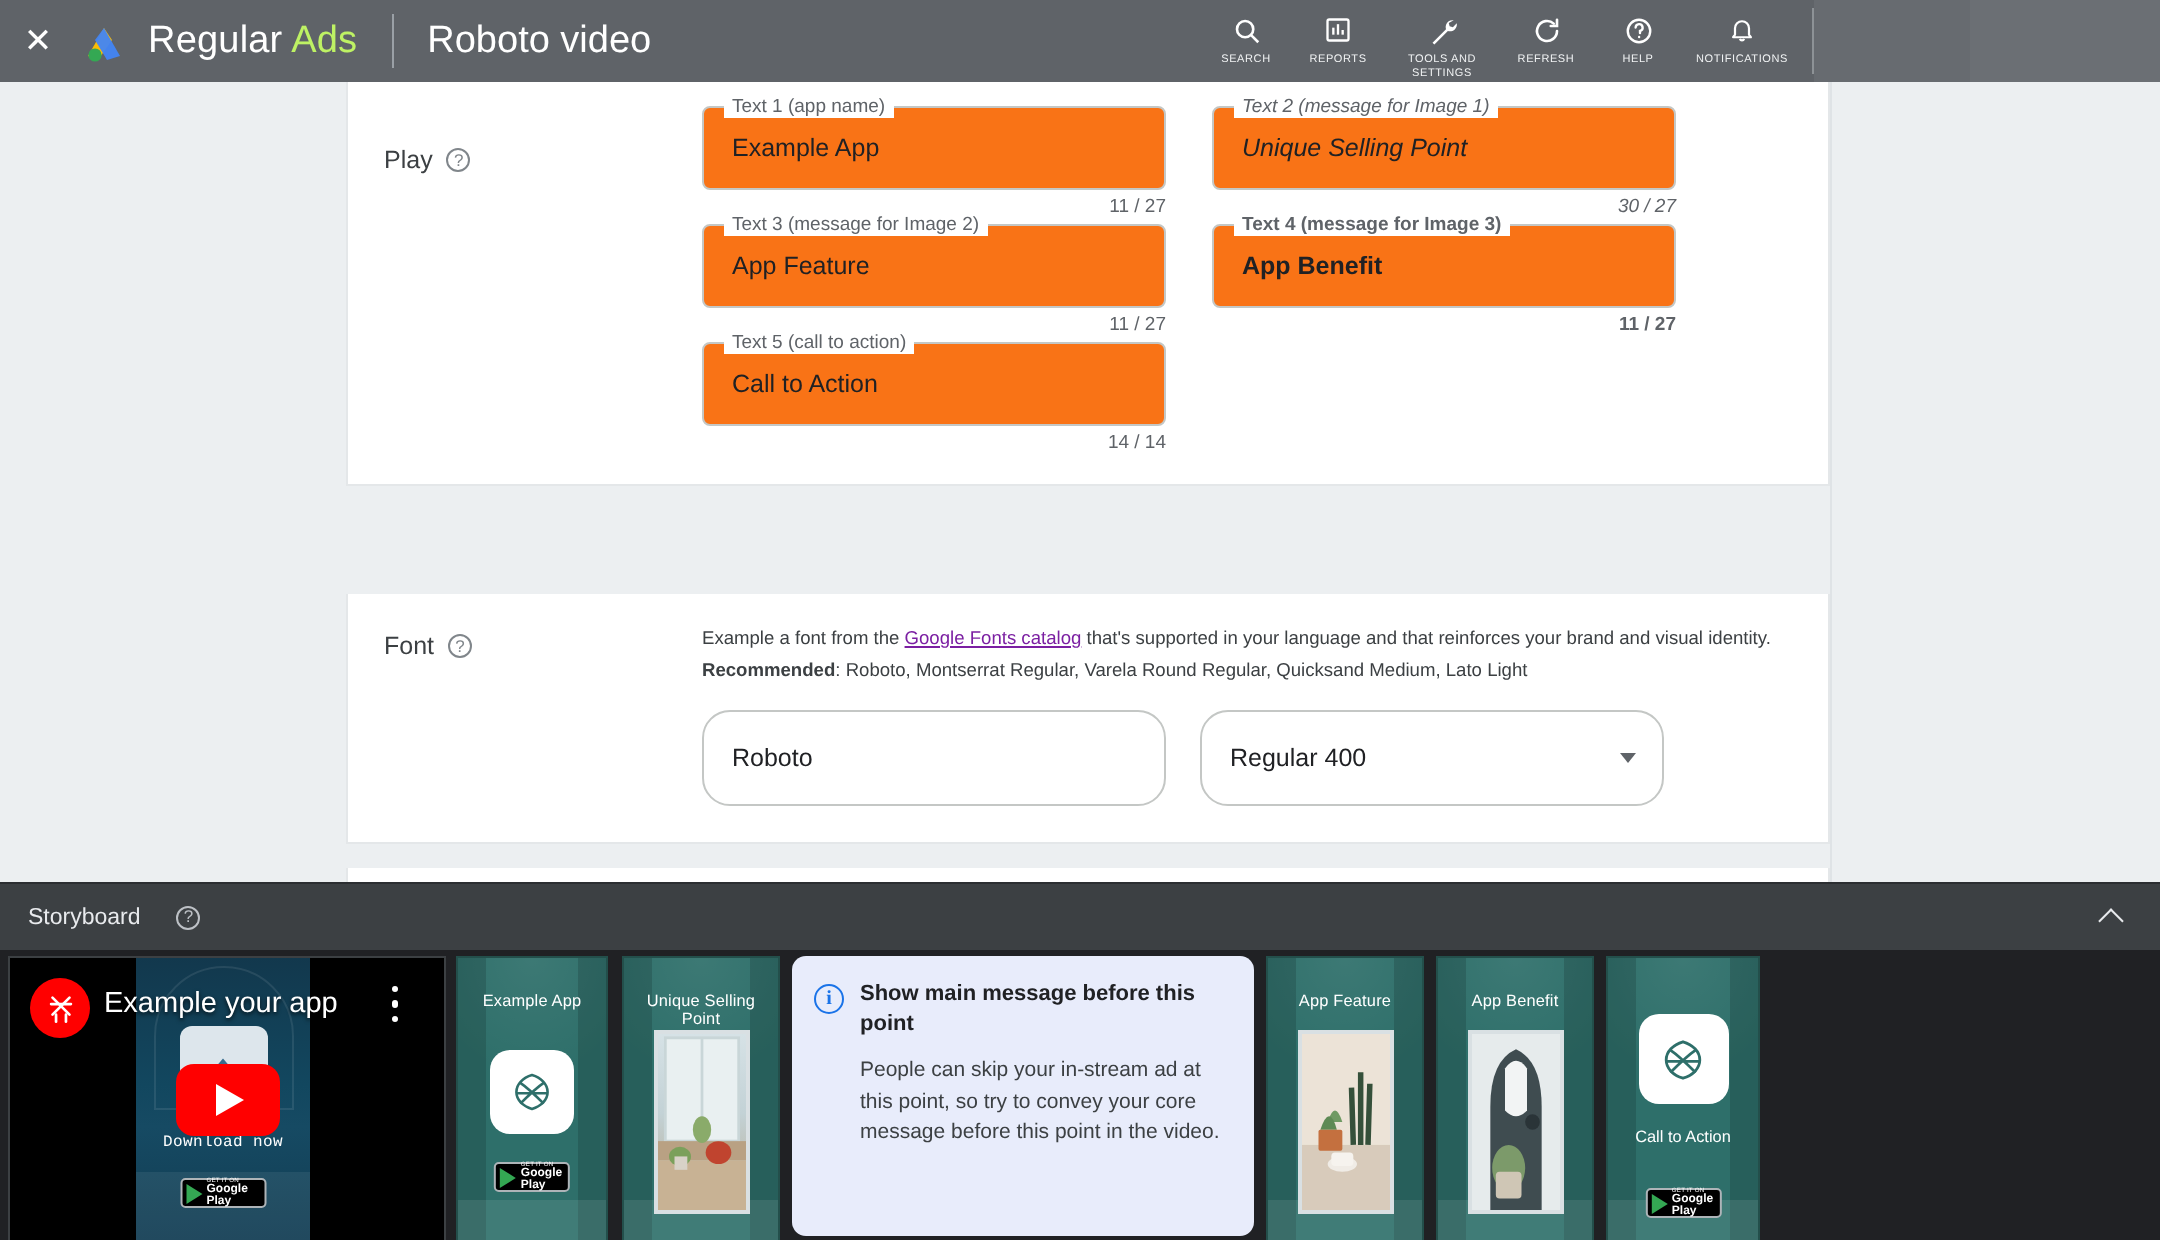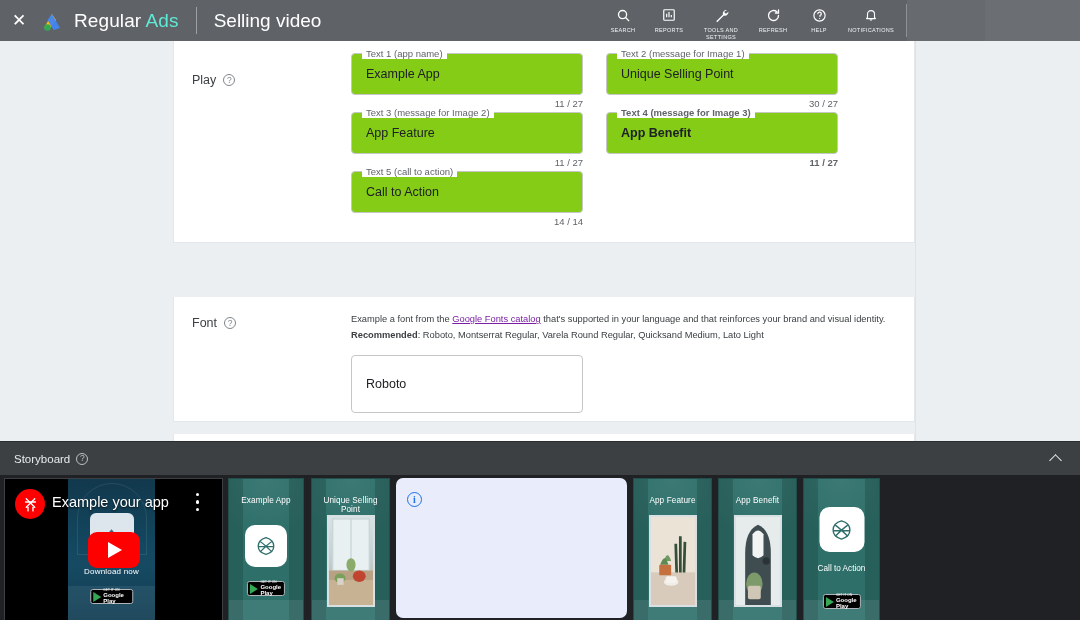--- a/index.html
+++ b/index.html
@@ -17,21 +17,21 @@
   }
   .appbar-close {
     width: 38px; height: 41px; display: flex; align-items: center;
     justify-content: center; color: #fff; font-size: 17px; cursor: pointer;
   }
   .gads-logo { width: 26px; height: 26px; position: relative; margin-left: 2px; }
   .gads-logo svg { display: block; }
   .brand {
     color: #fff; font-size: 19px; margin-left: 8px; letter-spacing: .1px;
   }
-  .brand .light { color: #5eead4; font-weight: 400; }
+  .brand .light { color: #bef264; font-weight: 400; }
   .brand .bold { font-weight: 400; }
   .vdiv {
     width: 1px; height: 27px; background: #9aa0a6; margin: 0 17px;
   }
   .page-title { color: #fff; font-size: 19px; font-weight: 400; }
 
   .appbar-spacer { flex: 1; }
   .appbar-actions { display: flex; align-items: flex-start; height: 41px; padding-top: 3px; }
   .abtn {
     width: 46px; display: flex; flex-direction: column; align-items: center;
@@ -71,54 +71,54 @@
   .help-ic {
     width: 12px; height: 12px; border: 1px solid #80868b; border-radius: 50%;
     display: inline-flex; align-items: center; justify-content: center;
     font-size: 8.5px; color: #80868b; line-height: 1; cursor: pointer;
   }
 
   
   .tf { position: absolute; }
   .tf .box {
     border: 1px solid #c4c7c5; border-radius: 4px; height: 42px;
-    background: #84cc16; display: flex; align-items: center; padding: 0 14px;
+    background: #f97316; display: flex; align-items: center; padding: 0 14px;
     position: relative;
   }
   .tf .legend {
     position: absolute; top: -6px; left: 10px; background: #fff;
     padding: 0 4px; font-size: 9.5px; color: #5f6368; white-space: nowrap;
   }
   .tf .val { font-size: 12.5px; color: #202124; }
   .tf .counter {
     position: absolute; right: 0; top: 45px; font-size: 9.5px; color: #5f6368;
   }
 
   
   .ofield {
-    position: absolute; border: 1px solid #c4c7c5; border-radius: 4px;
-    height: 58px; background: #fff; display: flex; align-items: center;
+    position: absolute; border: 1px solid #c4c7c5; border-radius: 14px;
+    height: 48px; background: #fff; display: flex; align-items: center;
     padding: 0 14px; font-size: 12.5px; color: #202124; cursor: text;
   }
   .ofield.select { cursor: pointer; }
   .caret {
     position: absolute; right: 13px; top: 50%; transform: translateY(-50%);
     width: 0; height: 0; border-left: 4.5px solid transparent;
     border-right: 4.5px solid transparent; border-top: 5px solid #5f6368;
   }
 
   
   .sb-bar {
     position: absolute; left: 0; top: 441px; width: 1080px; height: 34px;
     background: #3c4043; display: flex; align-items: center;
     border-top: 1px solid #2b2e31;
   }
   .sb-title {
     color: #e8eaed; font-size: 11.5px; margin-left: 14px;
-    display: flex; align-items: flex-start; gap: 6px;
+    display: flex; align-items: flex-start; gap: 18px;
   }
   .sb-title .help-ic { border-color: #bdc1c6; color: #bdc1c6; }
   .sb-collapse {
     position: absolute; right: 16px; top: 8px; width: 18px; height: 18px;
     cursor: pointer; display: flex; align-items: center; justify-content: center;
   }
   .chev {
     width: 9px; height: 9px; border-left: 1.7px solid #e8eaed;
     border-top: 1.7px solid #e8eaed; transform: rotate(45deg); margin-top: 3px;
   }
@@ -148,21 +148,21 @@
     position: absolute; left: 50%; top: 34px; transform: translateX(-50%);
     width: 44px; height: 46px; background: #dde6ec; border-radius: 6px;
   }
   .pv-card:after {
     content: ''; position: absolute; left: 5px; top: 14px; width: 34px; height: 22px;
     background: linear-gradient(135deg,#2c5f80 0%,#4e87aa 100%);
     clip-path: polygon(0% 100%, 50% 10%, 100% 100%);
   }
   .pv-dl {
     position: absolute; left: 0; top: 88px; width: 100%; text-align: center;
-    color: #fff; font-size: 8px; letter-spacing: .2px;
+    color: #fff; font-size: 8px; letter-spacing: .2px; font-family: Liberation Mono, monospace;
   }
   .pv-gp {
     position: absolute; left: 50%; top: 110px; transform: translateX(-50%);
   }
   .chair {
     position: absolute; left: 10px; top: 10px; width: 30px; height: 30px;
     background: #f00; border-radius: 50%; display: flex;
     align-items: center; justify-content: center;
   }
   .pv-heading {
@@ -283,21 +283,21 @@
       <circle cx="7.5" cy="19.5" r="3.3" fill="#34a853"></circle>
     </svg>
   </div>
 
   <div class="brand">
     <span class="bold">Regular</span>
     <span class="light">Ads</span>
   </div>
 
   <div class="vdiv"></div>
-  <div class="page-title">Selling video</div>
+  <div class="page-title">Roboto video</div>
 
   <div class="appbar-spacer"></div>
 
   <div class="appbar-actions">
     <div class="abtn">
       <span class="glyph">
         <svg width="15" height="15" viewBox="0 0 24 24" fill="none" stroke="#fff" stroke-width="2.1">
           <circle cx="10.5" cy="10.5" r="6.5"></circle>
             <line x1="15.3" y1="15.3" x2="21" y2="21"></line>
         </svg>
@@ -374,21 +374,21 @@
     </div>
 
     <div class="tf" style="left:177px; top:13px; width:232px;">
       <div class="box">
         <span class="legend">Text 1 (app name)</span>
         <span class="val">Example App</span>
       </div>
       <span class="counter">11 / 27</span>
     </div>
 
-    <div class="tf" style="left:432px; top:13px; width:232px;">
+    <div class="tf" style="left:432px; top:13px; width:232px;font-style:italic;">
       <div class="box">
         <span class="legend">Text 2 (message for Image 1)</span>
         <span class="val">Unique Selling Point</span>
       </div>
       <span class="counter">30 / 27</span>
     </div>
 
     <div class="tf" style="left:177px; top:72px; width:232px;">
       <div class="box">
         <span class="legend">Text 3 (message for Image 2)</span>
@@ -420,20 +420,24 @@
       <span class="help-ic">?</span>
     </div>
 
     <div style="position:absolute;left:177px;top:14px;width:545px;font-size:9.3px;line-height:1.75;color:#3c4043;">
       <span>Example a font from the </span><a href="#" style="color:#7b1fa2;text-decoration:underline;">Google Fonts catalog</a><span> that's supported in your language and that reinforces your brand and visual identity.</span><br>
       <b>Recommended</b><span>: Roboto, Montserrat Regular, Varela Round Regular, Quicksand Medium, Lato Light</span>
     </div>
 
     <div class="ofield" style="left:177px;top:58px;width:232px;">Roboto</div>
 
+    <div class="ofield select" style="left:426px;top:58px;width:232px;">
+      <span>Regular 400</span>
+      <span class="caret"></span>
+    </div>
   </div>
 
   <div class="card c3">
     
 
     
 
     
   </div>
 </div>
@@ -598,15 +602,19 @@
           <span class="t1">GET IT ON</span>
           <span class="t2">Google Play</span>
         </span>
       </div>
     </div>
   </div>
 </div>
 
 <div class="callout">
   <div class="info-ic">i</div>
+  <div>
+    <div class="co-title">Show main message before this point</div>
+    <div class="co-body">People can skip your in-stream ad at this point, so try to convey your core message before this point in the video.</div>
+  </div>
 </div>
 
 <div class="bottom-edge"></div>
 
 </body></html>

